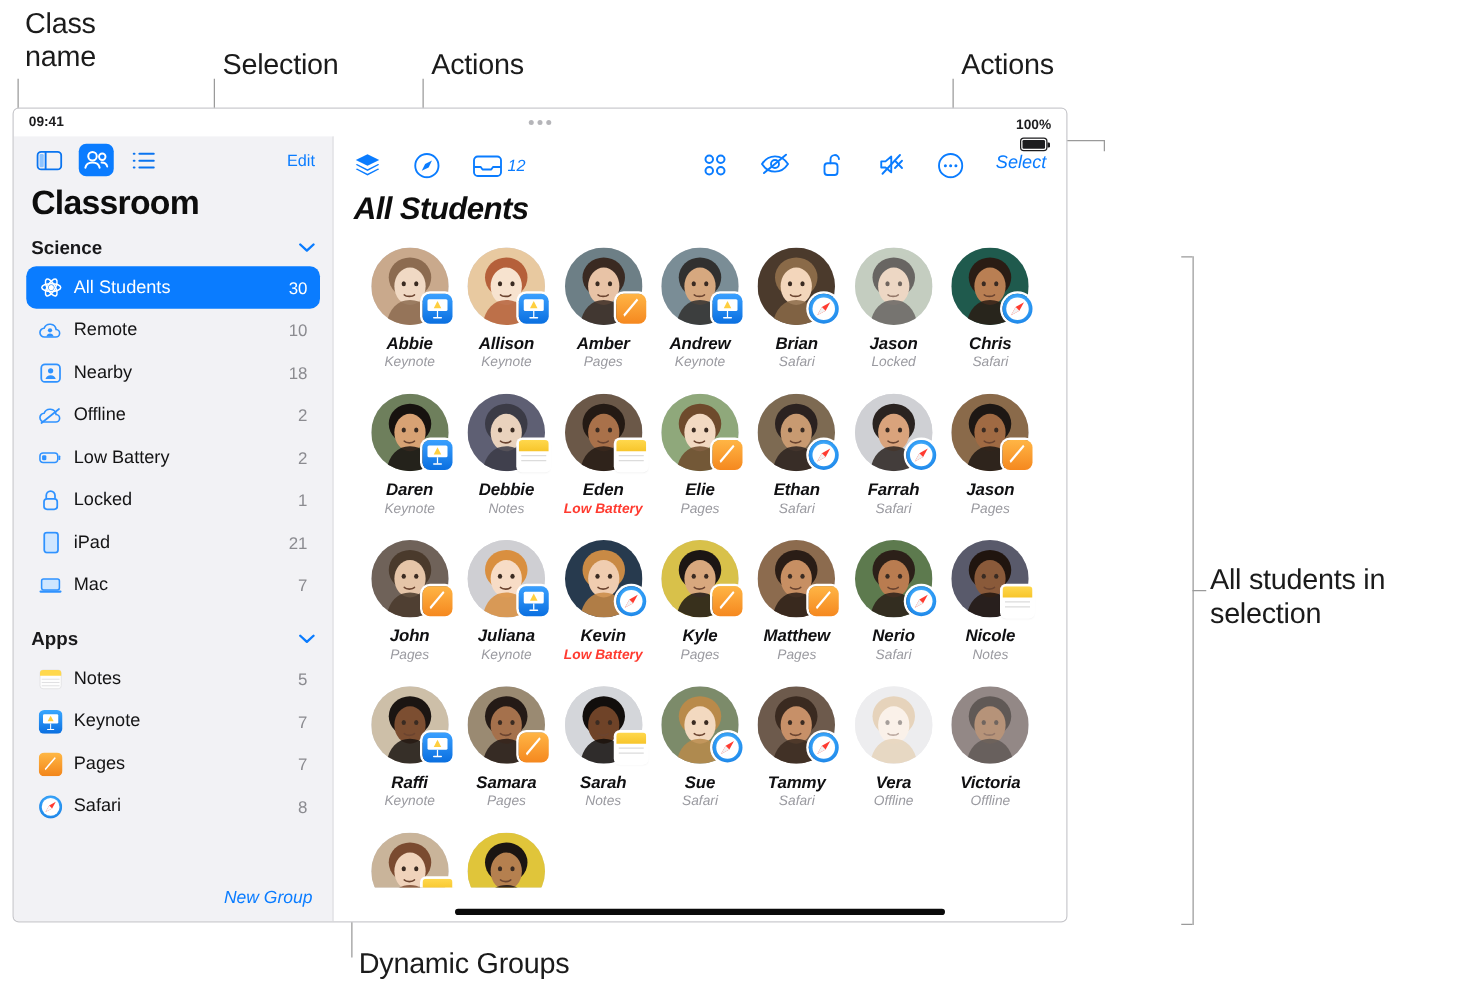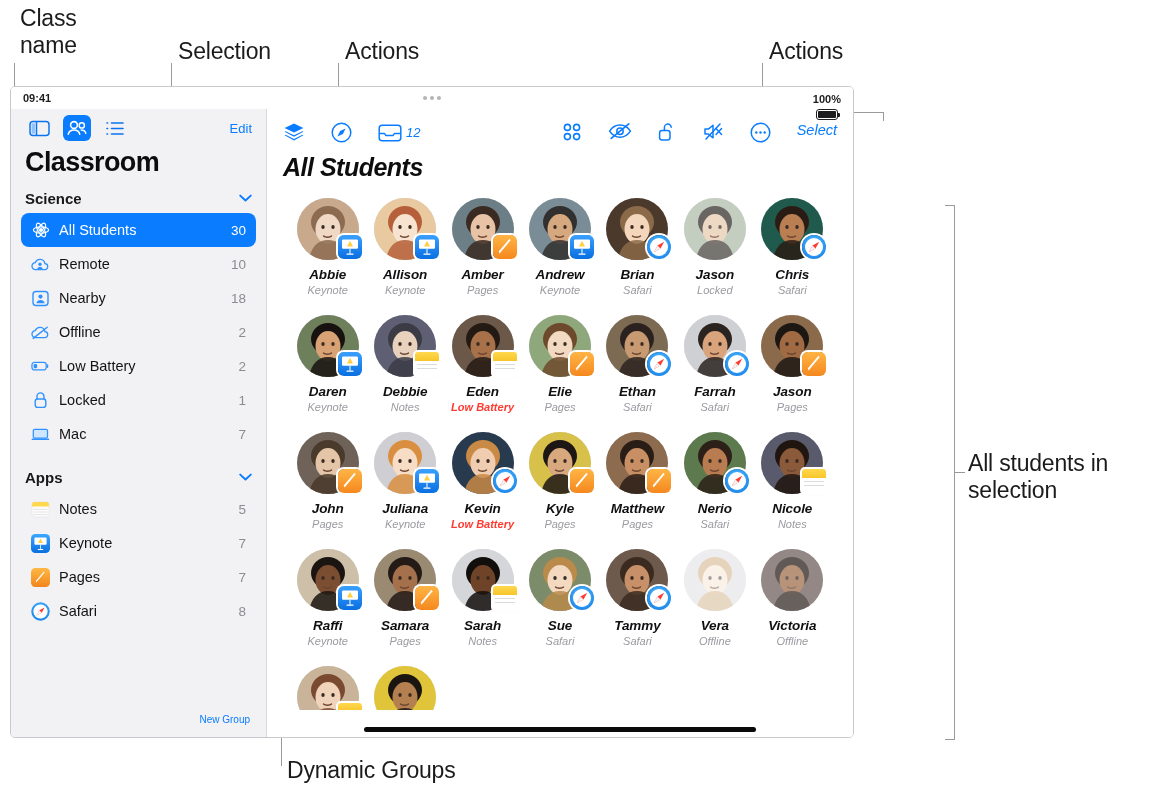--- a/index.html
+++ b/index.html
@@ -139,21 +139,21 @@
   }
   .sb-row.selected .ic { color: #ffffff; }
   .sb-row .lbl { flex: 1; }
   .sb-row .cnt { font-size: 13.5px; color: #8b8b90; }
   .sb-row.selected .cnt { color: #ffffff; }
   .sb-gap { height: 14px; }
   .sb-foot {
     margin-top: auto;
     padding: 10px 16px 12px;
     text-align: right;
-    font-size: 10px; color: #0a7cff;
+    font-size: 14px; color: #0a7cff; font-style: italic;
   }
 
   
   .main { flex: 1; background: #ffffff; display: flex; flex-direction: column; min-width: 0; position: relative; font-style: italic; }
   .toolbar {
     display: flex; align-items: center;
     padding: 8px 16px 2px 16px;
     height: 40px;
   }
   .tb-left { display: flex; align-items: center; gap: 26px; }
@@ -416,20 +416,29 @@
           <span class="ic">
             <svg width="15" height="18" viewBox="0 0 15 18">
                 <path d="M4 8V5.4a3.5 3.5 0 0 1 7 0V8" stroke="#2f92ff" stroke-width="1.4" fill="none"></path>
                 <rect x="2.2" y="8" width="10.6" height="8.4" rx="2.4" stroke="#2f92ff" stroke-width="1.4" fill="none"></rect>
               </svg>
           </span>
           <span class="lbl">Locked</span>
           <span class="cnt">1</span>
         </div>
 
+        <div class="sb-row">
+          <span class="ic">
+            <svg width="14" height="18" viewBox="0 0 14 18">
+                <rect x="1.4" y="1" width="11" height="16" rx="2" stroke="#2f92ff" stroke-width="1.4" fill="#cfe6ff"></rect>
+              </svg>
+          </span>
+          <span class="lbl">iPad</span>
+          <span class="cnt">21</span>
+        </div>
 
         <div class="sb-row">
           <span class="ic">
             <svg width="20" height="15" viewBox="0 0 20 15">
                 <rect x="2.4" y="2" width="15" height="9.2" rx="1.6" stroke="#2f92ff" stroke-width="1.3" fill="#cfe6ff"></rect>
                 <rect x="0.6" y="11.6" width="18.6" height="1.8" rx="0.9" fill="#2f92ff"></rect>
               </svg>
           </span>
           <span class="lbl">Mac</span>
           <span class="cnt">7</span>

